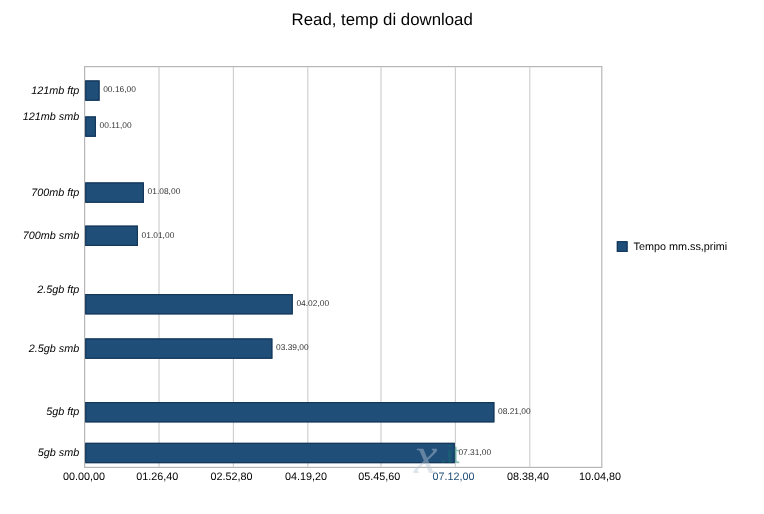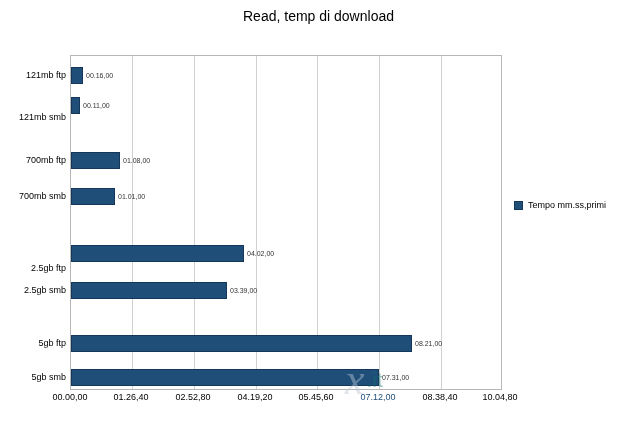--- a/index.html
+++ b/index.html
@@ -85,20 +85,21 @@
     color: #000;
     height: 12px;
     line-height: 12px;
   }
   .cat-labels {
     position: absolute;
     left: 0px;
     top: 55px;
     width: 66px;
     height: 335px;
+    font-style: italic;
   }
   .x-labels {
     position: absolute;
     left: 70px;
     top: 392px;
     width: 432px;
     height: 16px;
   }
   .x-label {
     position: absolute;
@@ -202,24 +203,24 @@
       <div class="bar" style="left:0px; top:279px; width:341px;"></div>
       <div class="bar-label" style="left:344px; top:279px;">08.21,00</div>
 
       <div class="bar" style="left:0px; top:313px; width:308px;"></div>
       <div class="bar-label" style="left:311px; top:313px;">07.31,00</div>
     </div>
   </div>
 
   <div class="cat-labels">
     <div class="cat-label" style="top:14px;">121mb ftp</div>
-    <div class="cat-label" style="top:56px;">121mb smb</div>
+    <div class="cat-label" style="top:36px;">121mb smb</div>
     <div class="cat-label" style="top:99px;">700mb ftp</div>
     <div class="cat-label" style="top:135px;">700mb smb</div>
-    <div class="cat-label" style="top:207px;">2.5gb ftp</div>
+    <div class="cat-label" style="top:180px;">2.5gb ftp</div>
     <div class="cat-label" style="top:229px;">2.5gb smb</div>
     <div class="cat-label" style="top:282px;">5gb ftp</div>
     <div class="cat-label" style="top:316px;">5gb smb</div>
   </div>
 
   <div class="x-labels">
     <div class="x-label" style="left:0px;">00.00,00</div>
     <div class="x-label" style="left:61px;">01.26,40</div>
     <div class="x-label" style="left:123px;">02.52,80</div>
     <div class="x-label" style="left:185px;">04.19,20</div>

